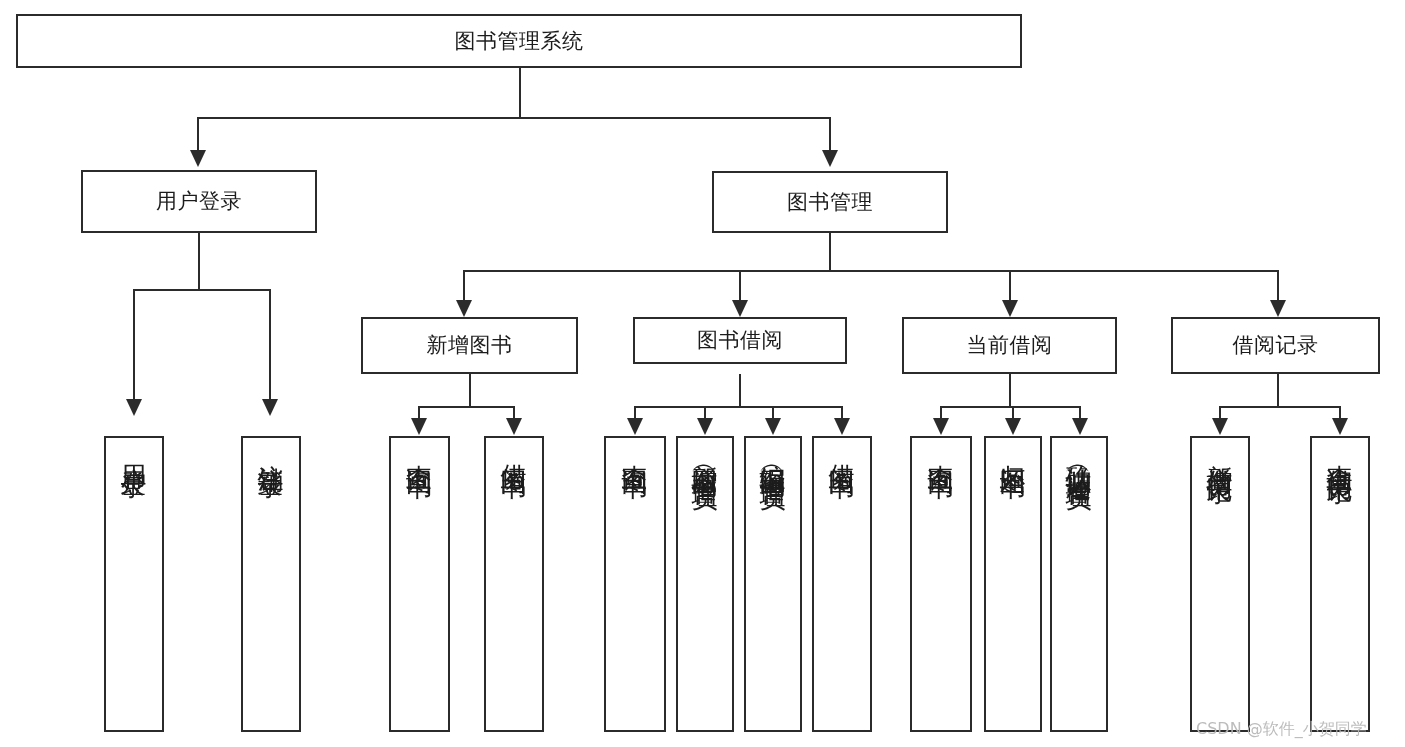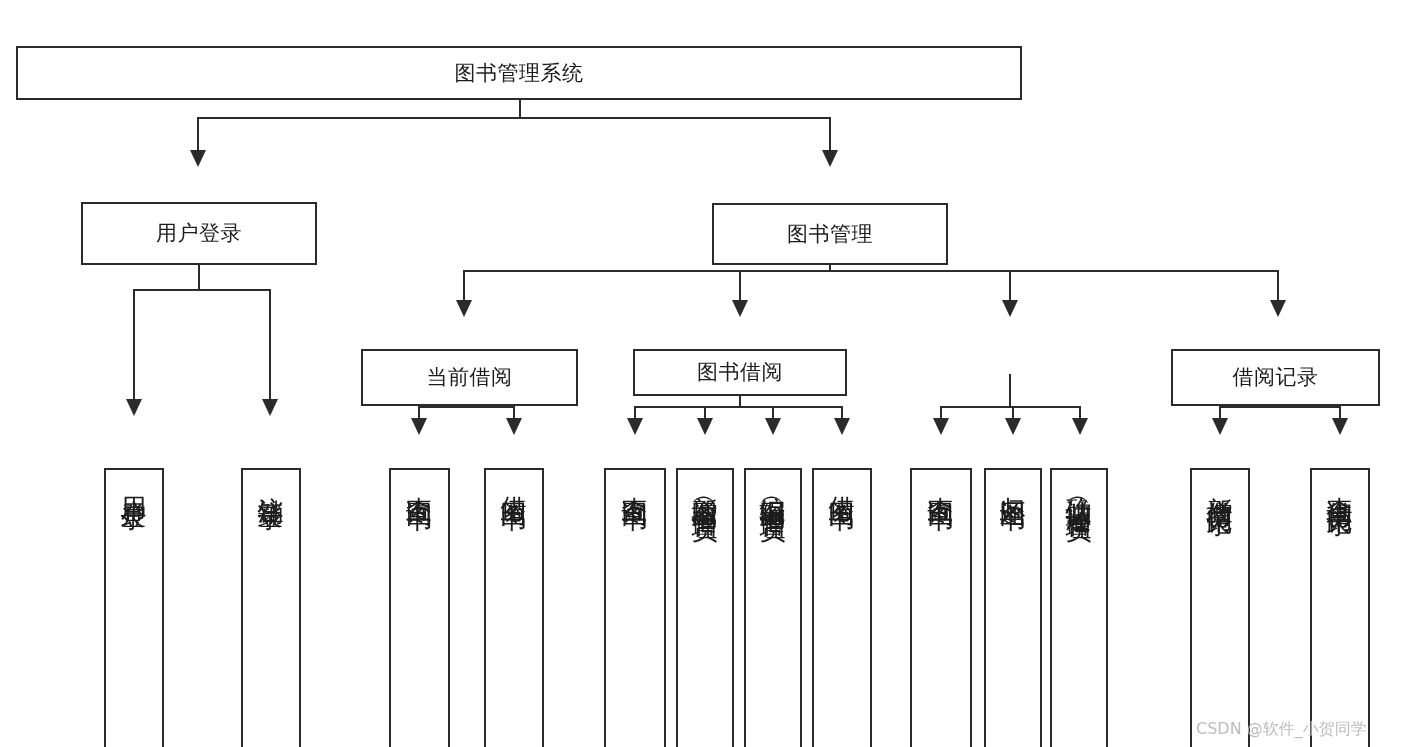--- a/index.html
+++ b/index.html
@@ -19,21 +19,20 @@
   .node{
     position:absolute;
     box-sizing:border-box;
     border:2px solid #2b2b2b;
     background:#ffffff;
     display:flex;
     align-items:center;
     justify-content:center;
     color:#1c1c1c;
     z-index:3;
-    margin-top:32px;
   }
   .node .lbl{
     display:block;
     text-align:center;
     line-height:1.18;
     letter-spacing:0.5px;
   }
   .node.horiz .lbl{
     font-size:21px;
     white-space:nowrap;
@@ -146,25 +145,28 @@
   </div>
 
   <div class="node horiz" style="left:81px;top:170px;width:236px;height:63px;">
     <span class="lbl">用户登录</span>
   </div>
   <div class="node horiz" style="left:712px;top:171px;width:236px;height:62px;">
     <span class="lbl">图书管理</span>
   </div>
 
   <div class="node horiz" style="left:361px;top:317px;width:217px;height:57px;">
-    <span class="lbl">当前借阅</span>
+    <span class="lbl">新增图书</span>
   </div>
   <div class="node horiz" style="left:633px;top:317px;width:214px;height:47px;">
     <span class="lbl">图书借阅</span>
   </div>
+  <div class="node horiz" style="left:902px;top:317px;width:215px;height:57px;">
+    <span class="lbl">当前借阅</span>
+  </div>
   <div class="node horiz" style="left:1171px;top:317px;width:209px;height:57px;">
     <span class="lbl">借阅记录</span>
   </div>
 
   <div class="node vert" style="left:104px;top:436px;width:60px;height:296px;">
     <span class="lbl">用户登录</span>
   </div>
   <div class="node vert" style="left:241px;top:436px;width:60px;height:296px;">
     <span class="lbl">注销登录</span>
   </div>

